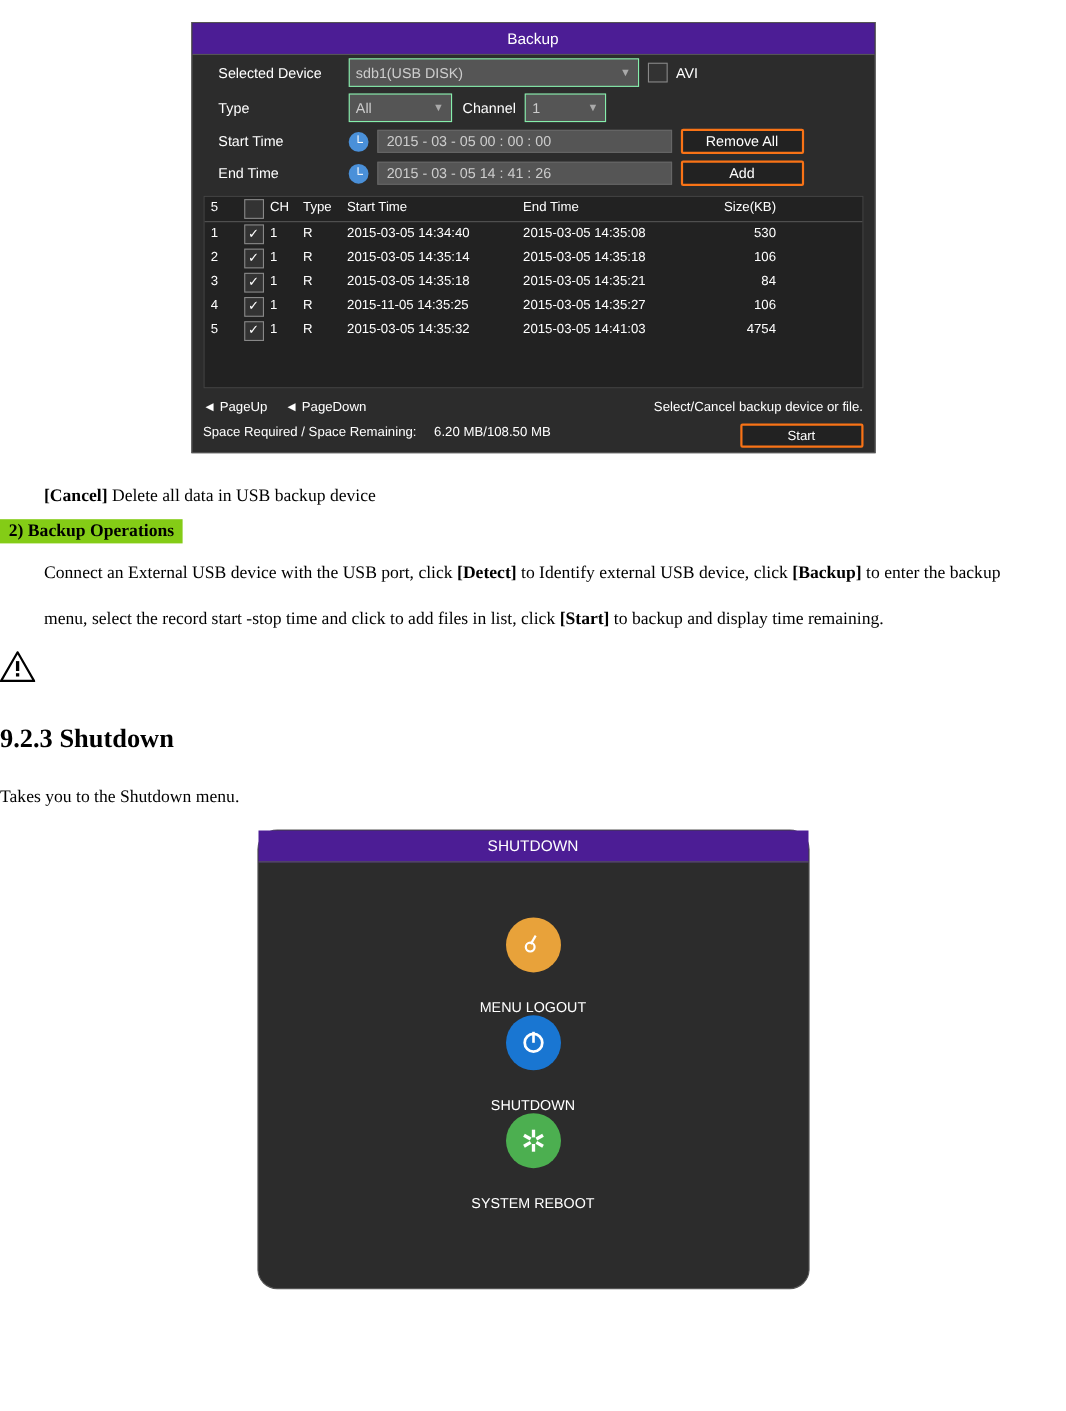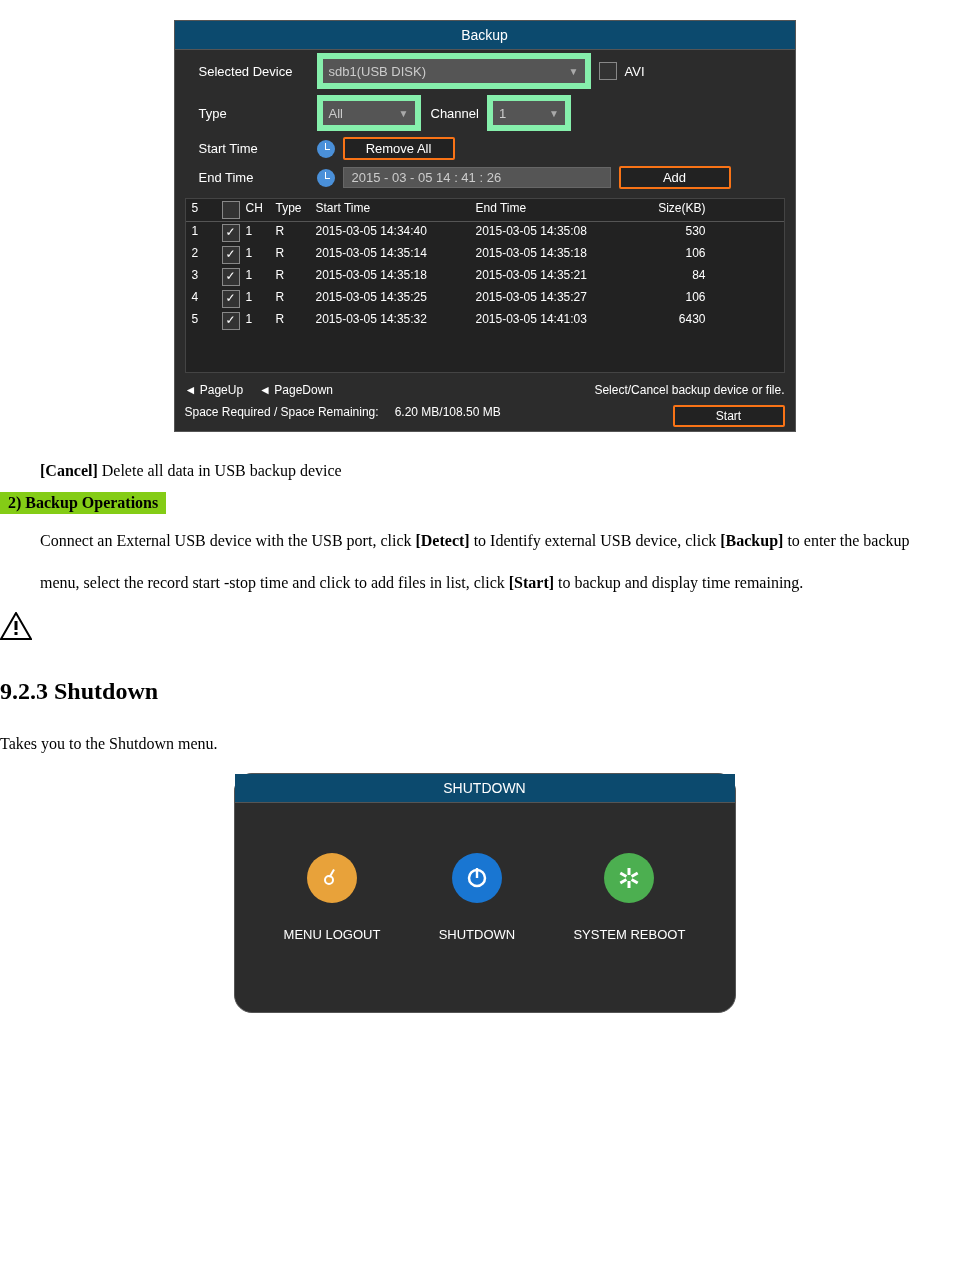--- a/index.html
+++ b/index.html
@@ -15,35 +15,35 @@
     color: #fff;
     border: 1px solid #555;
     font-family: Arial, sans-serif;
     font-size: 13px;
   }
   .backup-dialog {
     width: 620px;
     margin: 0 auto 20px auto;
   }
   .title-bar {
-    background: #0c4a6e;
+    background: #4c1d95;
     text-align: center;
     padding: 6px 0;
     border-bottom: 1px solid #555;
     font-size: 14px;
   }
   .form-row {
     display: flex;
     align-items: center;
     padding: 3px 24px;
     gap: 8px;
   }
   .lbl { width: 110px; }
   .sel {
-    background: #555; color:#ccc; border:6px solid #86efac;
+    background: #555; color:#ccc; border:1px solid #86efac;
     padding: 2px 6px; height:20px; display:flex; align-items:center;
     justify-content:space-between;
   }
   .sel .arrow { font-size:10px; color:#aaa; margin-left:8px; }
   .chk {
     width:16px;height:16px;border:1px solid #888;display:inline-block;
     background:#333;vertical-align:middle;
   }
   .chk.checked::after{content:"✓";color:#fff;font-size:12px;display:block;text-align:center;line-height:14px;}
   .clock-icon {
@@ -79,21 +79,21 @@
     background:#84cc16;display:inline-block;padding:2px 8px;font-weight:bold;
     margin-left:0;
   }
   h2 {
     font-family:"Times New Roman",serif;font-size:24px;font-weight:bold;
     margin:30px 0 20px 0;padding-left:0;
   }
   .warn-icon{display:inline-block;vertical-align:middle;margin-right:4px;}
   .warn-text{font-style:italic;}
   .shutdown-dialog{width:500px;margin:10px auto;background:#2c2c2c;border-radius:18px;}
-  .shutdown-body{display:flex;justify-content:space-around;padding:50px 20px 70px 20px;}
+  .shutdown-body{display:flex;justify-content:space-around;padding:50px 20px 70px 20px;flex-direction:column;}
   .sd-item{text-align:center;color:#fff;font-family:Arial,sans-serif;font-size:13px;}
   .sd-icon{width:50px;height:50px;border-radius:50%;margin:0 auto 24px auto;display:flex;align-items:center;justify-content:center;font-size:24px;color:#fff;}
   .sd-icon.logout{background:#e8a23a;}
   .sd-icon.shut{background:#1976d2;}
   .sd-icon.reboot{background:#4caf50;}
 </style>
 </head>
 <body>
 
 <div class="dialog backup-dialog">
@@ -118,20 +118,21 @@
     <span style="margin-left:2px;">Channel</span>
     <span class="sel" style="width:60px">
       <span>1</span>
       <span class="arrow">▼</span>
     </span>
   </div>
 
   <div class="form-row">
     <span class="lbl">Start Time</span>
     <span class="clock-icon"></span>
+    <span class="time-val">2015  - 03 -  05    00 : 00 :  00</span>
     <span class="btn">Remove All</span>
   </div>
 
   <div class="form-row">
     <span class="lbl">End Time</span>
     <span class="clock-icon"></span>
     <span class="time-val">2015  - 03 -  05    14 : 41 :  26</span>
     <span class="btn">Add</span>
   </div>
 
@@ -171,32 +172,32 @@
           <span class="c-type">R</span>
           <span class="c-start">2015-03-05 14:35:18</span>
           <span class="c-end">2015-03-05 14:35:21</span>
           <span class="c-size">84</span>
         </div>
         <div class="trow">
           <span class="c-idx">4</span>
           <span class="c-chk"><span class="chk checked"></span></span>
           <span class="c-ch">1</span>
           <span class="c-type">R</span>
-          <span class="c-start">2015-03-05 14:35:25</span>
+          <span class="c-start">2015-11-05 14:35:25</span>
           <span class="c-end">2015-03-05 14:35:27</span>
           <span class="c-size">106</span>
         </div>
         <div class="trow">
           <span class="c-idx">5</span>
           <span class="c-chk"><span class="chk checked"></span></span>
           <span class="c-ch">1</span>
           <span class="c-type">R</span>
           <span class="c-start">2015-03-05 14:35:32</span>
           <span class="c-end">2015-03-05 14:41:03</span>
-          <span class="c-size">6430</span>
+          <span class="c-size">4754</span>
         </div>
       </div>
   </div>
 
   <div class="footer-row">
     <span>◄ <span>PageUp</span></span>
     <span>◄ <span>PageDown</span></span>
     <span style="flex:1;text-align:right">Select/Cancel backup device or file.</span>
   </div>
   <div class="footer-row">

